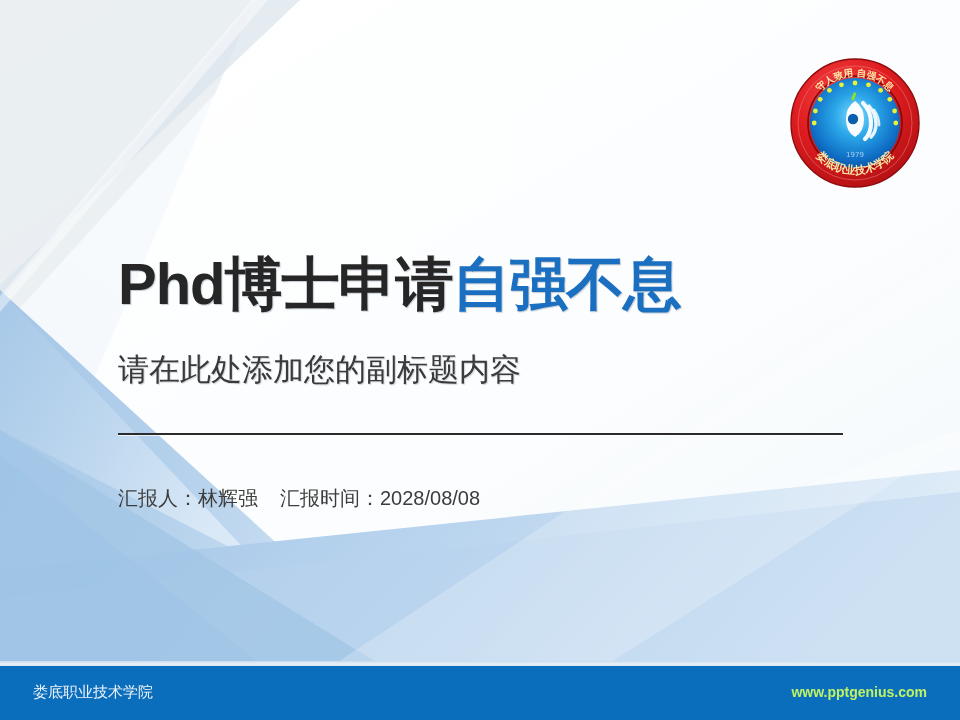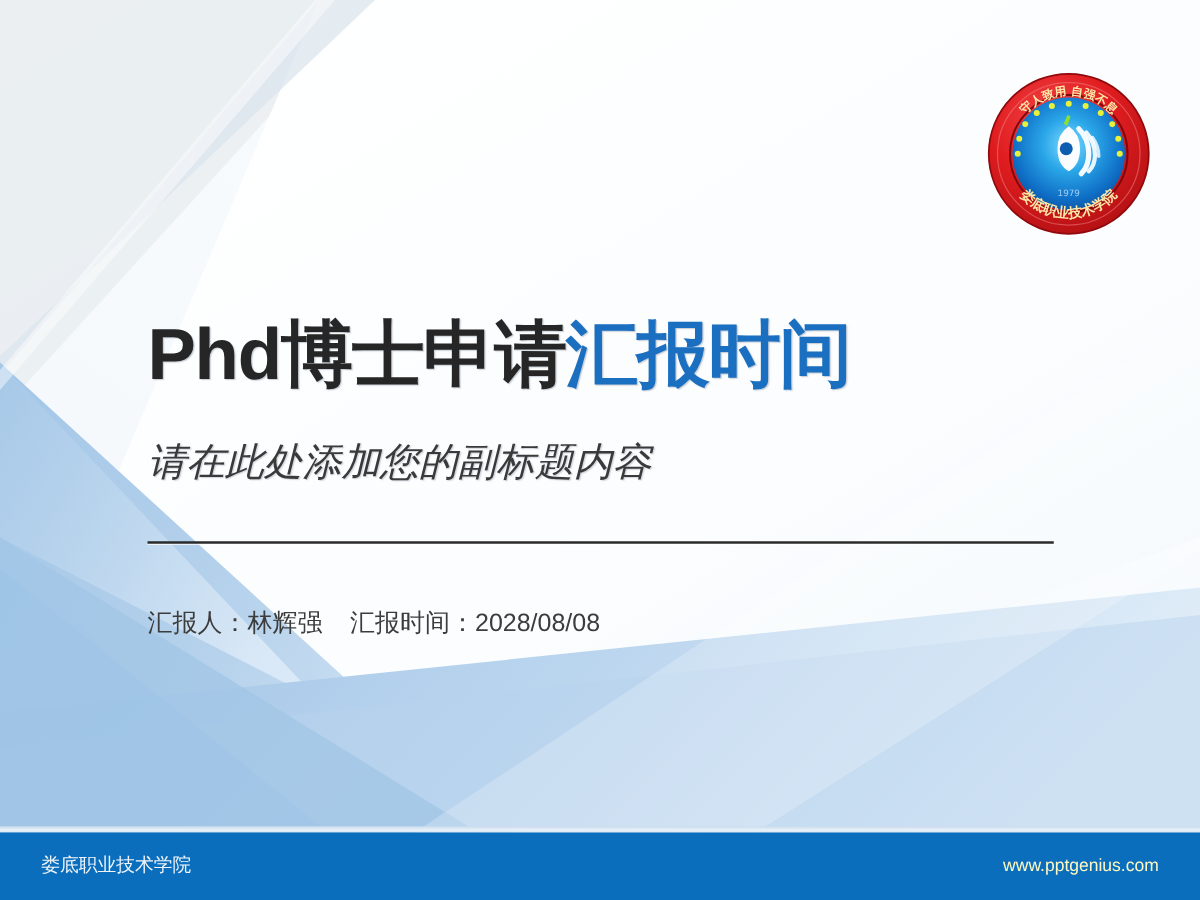--- a/index.html
+++ b/index.html
@@ -57,21 +57,20 @@
 
   .subtitle {
     position: absolute;
     left: 118px;
     top: 351px;
     font-size: 31px;
     line-height: 1.2;
     white-space: nowrap;
     color: #3a3a3a;
     text-shadow: 1px 1px 1px rgba(150,160,175,0.45);
-    font-style: italic;
   }
 
   .divider {
     position: absolute;
     left: 118px;
     top: 433px;
     width: 725px;
     height: 2px;
     background: #2b2b2b;
     box-shadow: 0 1px 0 rgba(255,255,255,0.7);
@@ -111,22 +110,23 @@
     top: 17px;
     font-size: 15px;
     color: #eef4fa;
     white-space: nowrap;
   }
   .footer-right {
     position: absolute;
     right: 33px;
     top: 18px;
     font-size: 14px;
-    color: #fef9c3;
-    white-space: nowrap;
+    color: #bef264;
+    white-space: nowrap;
+    font-weight: bold;
   }
 </style>
 </head>
 <body>
 
 <div class="slide">
 
   <div class="bg">
     <svg viewBox="0 0 960 720" preserveAspectRatio="none">
       <defs>
@@ -245,21 +245,21 @@
       </text>
       <text font-size="11" font-weight="bold" fill="#ffe9a8" font-family="'DejaVu Sans', sans-serif">
         <textPath href="#arcBottom" startOffset="50%" text-anchor="middle">娄底职业技术学院</textPath>
       </text>
 
       <text x="66" y="100" font-size="7" fill="#cfe9ff" text-anchor="middle" font-family="'DejaVu Sans', sans-serif" opacity="0.75">1979</text>
     </svg>
   </div>
 
   <div class="title">
-    <span>Phd博士申请</span><span class="accent">汇报时间</span>
+    <span>Phd博士申请</span><span class="accent">自强不息</span>
   </div>
 
   <div class="subtitle">请在此处添加您的副标题内容</div>
 
   <div class="divider"></div>
 
   <div class="meta">
     <span>汇报人：林辉强</span><span class="gap"></span><span>汇报时间：2028/08/08</span>
   </div>
 

